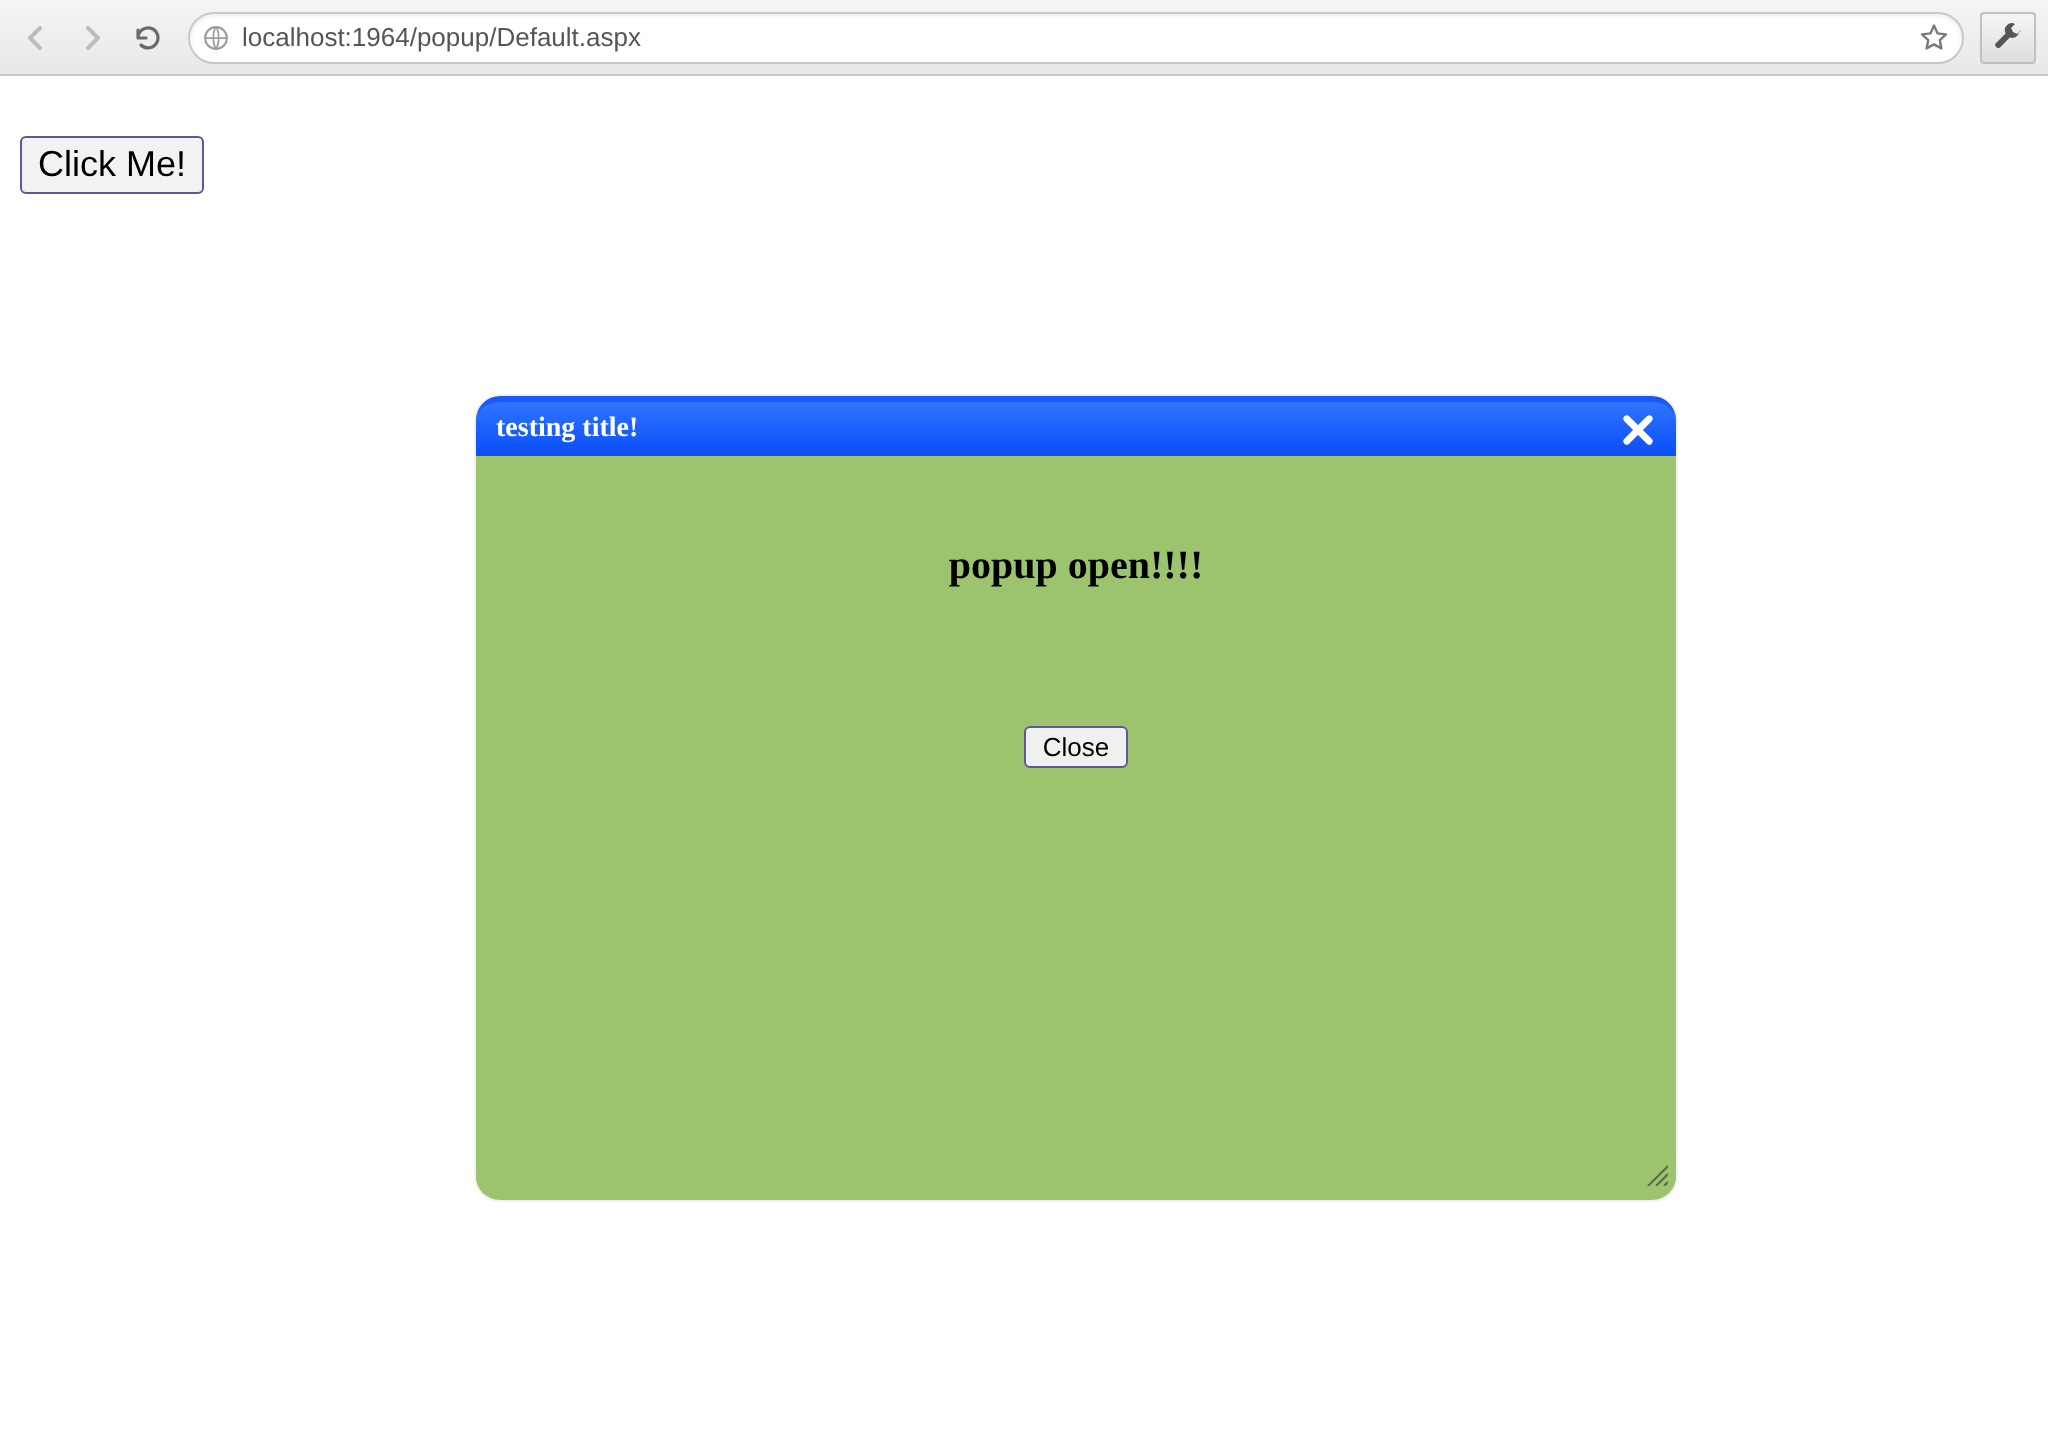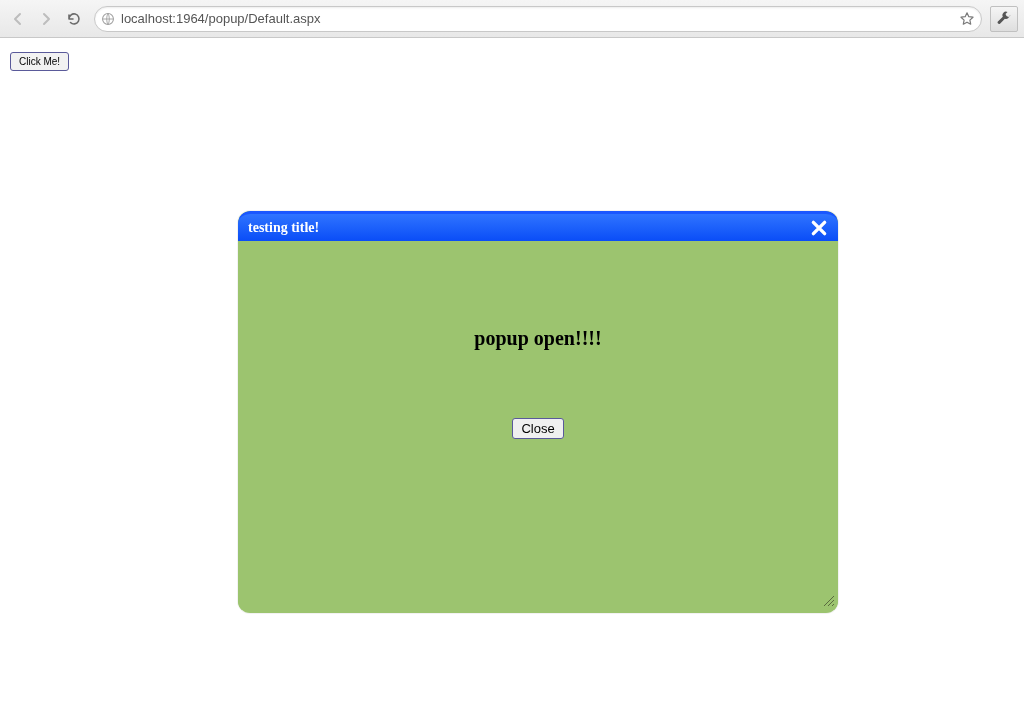--- a/index.html
+++ b/index.html
@@ -68,36 +68,36 @@
     }
     
     .page {
       position: relative;
       width: 100%;
       height: calc(719px - 38px);
       background: #fff;
     }
     .click-me {
       position: absolute;
-      top: 14px;
+      top: 30px;
       left: 10px;
       font-family: Arial, sans-serif;
-      font-size: 10px;
+      font-size: 18px;
       padding: 3px 8px;
       background: #f2f2f2;
       border: 1px solid #5a5a9a;
       border-radius: 3px;
       cursor: pointer;
       color:#000;
     }
     
     .popup {
       position: absolute;
       left: 238px;
-      top: 173px;
+      top: 160px;
       width: 600px;
       height: 402px;
       border-radius: 12px;
       background: #9cc46f;
       box-shadow: 0 0 0 1px rgba(0,0,0,0.05);
       overflow: hidden;
     }
     .popup-titlebar {
       height: 30px;
       background: linear-gradient(to bottom,#2f74ff,#0a4df7);
@@ -124,21 +124,21 @@
       background: #9cc46f;
       height: calc(100% - 33px);
       position: relative;
       text-align: center;
     }
     .popup-message {
       font-family: Georgia, 'Times New Roman', serif;
       font-weight: bold;
       font-size: 20px;
       color: #000;
-      padding-top: 86px;
+      padding-top: 44px;
     }
     .popup-close-btn {
       margin-top: 68px;
       font-family: Arial, sans-serif;
       font-size: 13px;
       padding: 2px 8px;
       background: #f0f0f0;
       border: 1px solid #5a5a9a;
       border-radius: 3px;
       cursor: pointer;

